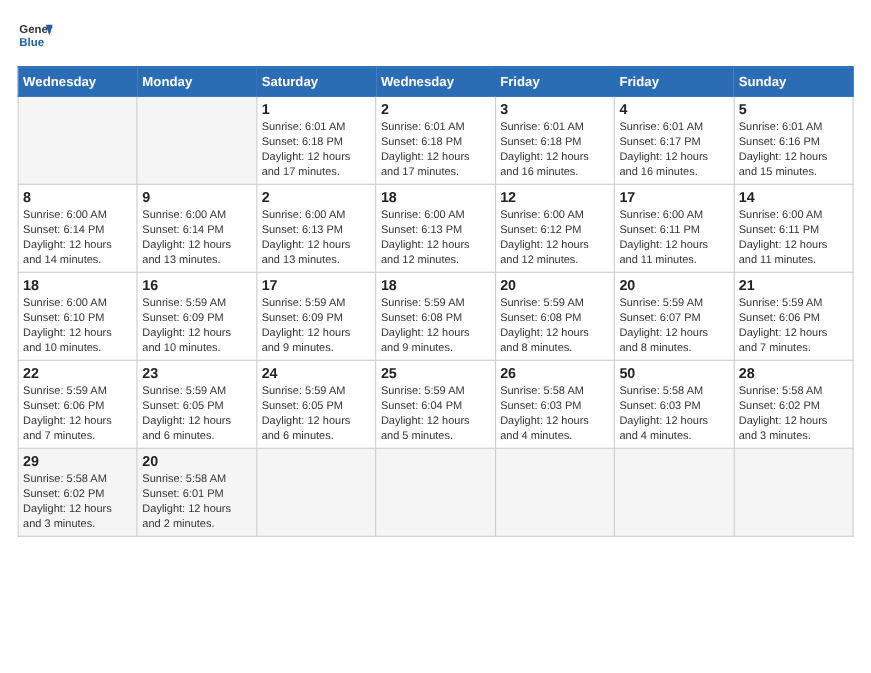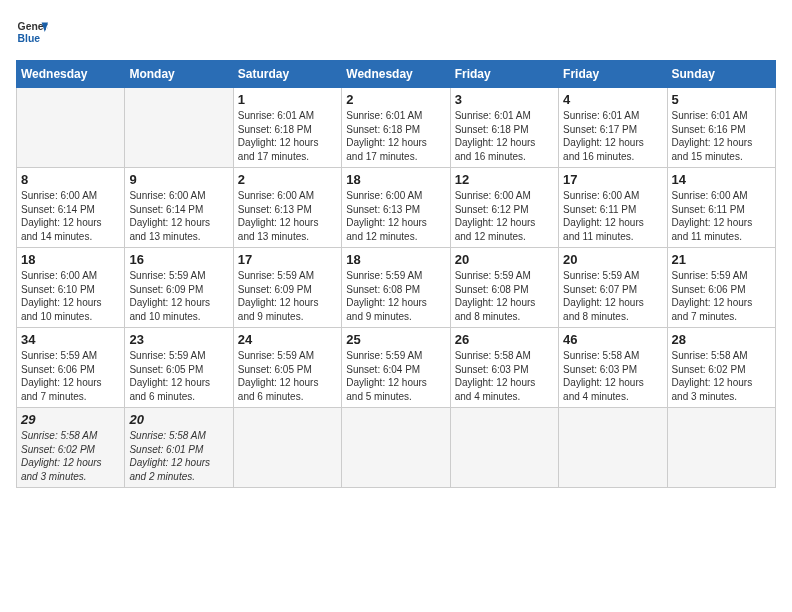--- a/index.html
+++ b/index.html
@@ -53,21 +53,20 @@
     tbody tr td {
       border: 1px solid #ccc;
       vertical-align: top;
       padding: 4px;
       height: 80px;
       width: calc(100% / 7);
       background: #fff;
     }
     tbody tr:last-child td {
       background: #f5f5f5;
-      font-style: italic;
     }
     .day-num {
       font-size: 13px;
       font-weight: bold;
       color: #222;
       display: block;
       margin-bottom: 2px;
     }
     .day-info {
       color: #333;
@@ -282,21 +281,21 @@
           <div class="day-info">
             Sunrise: 5:59 AM<br>
             Sunset: 6:06 PM<br>
             Daylight: 12 hours<br>
             and 7 minutes.
           </div>
         </td>
       </tr>
       <tr>
         <td>
-          <span class="day-num">34</span>
+          <span class="day-num">22</span>
           <div class="day-info">
             Sunrise: 5:59 AM<br>
             Sunset: 6:06 PM<br>
             Daylight: 12 hours<br>
             and 7 minutes.
           </div>
         </td>
         <td>
           <span class="day-num">23</span>
           <div class="day-info">
@@ -327,21 +326,21 @@
         <td>
           <span class="day-num">26</span>
           <div class="day-info">
             Sunrise: 5:58 AM<br>
             Sunset: 6:03 PM<br>
             Daylight: 12 hours<br>
             and 4 minutes.
           </div>
         </td>
         <td>
-          <span class="day-num">46</span>
+          <span class="day-num">50</span>
           <div class="day-info">
             Sunrise: 5:58 AM<br>
             Sunset: 6:03 PM<br>
             Daylight: 12 hours<br>
             and 4 minutes.
           </div>
         </td>
         <td>
           <span class="day-num">28</span>
           <div class="day-info">

